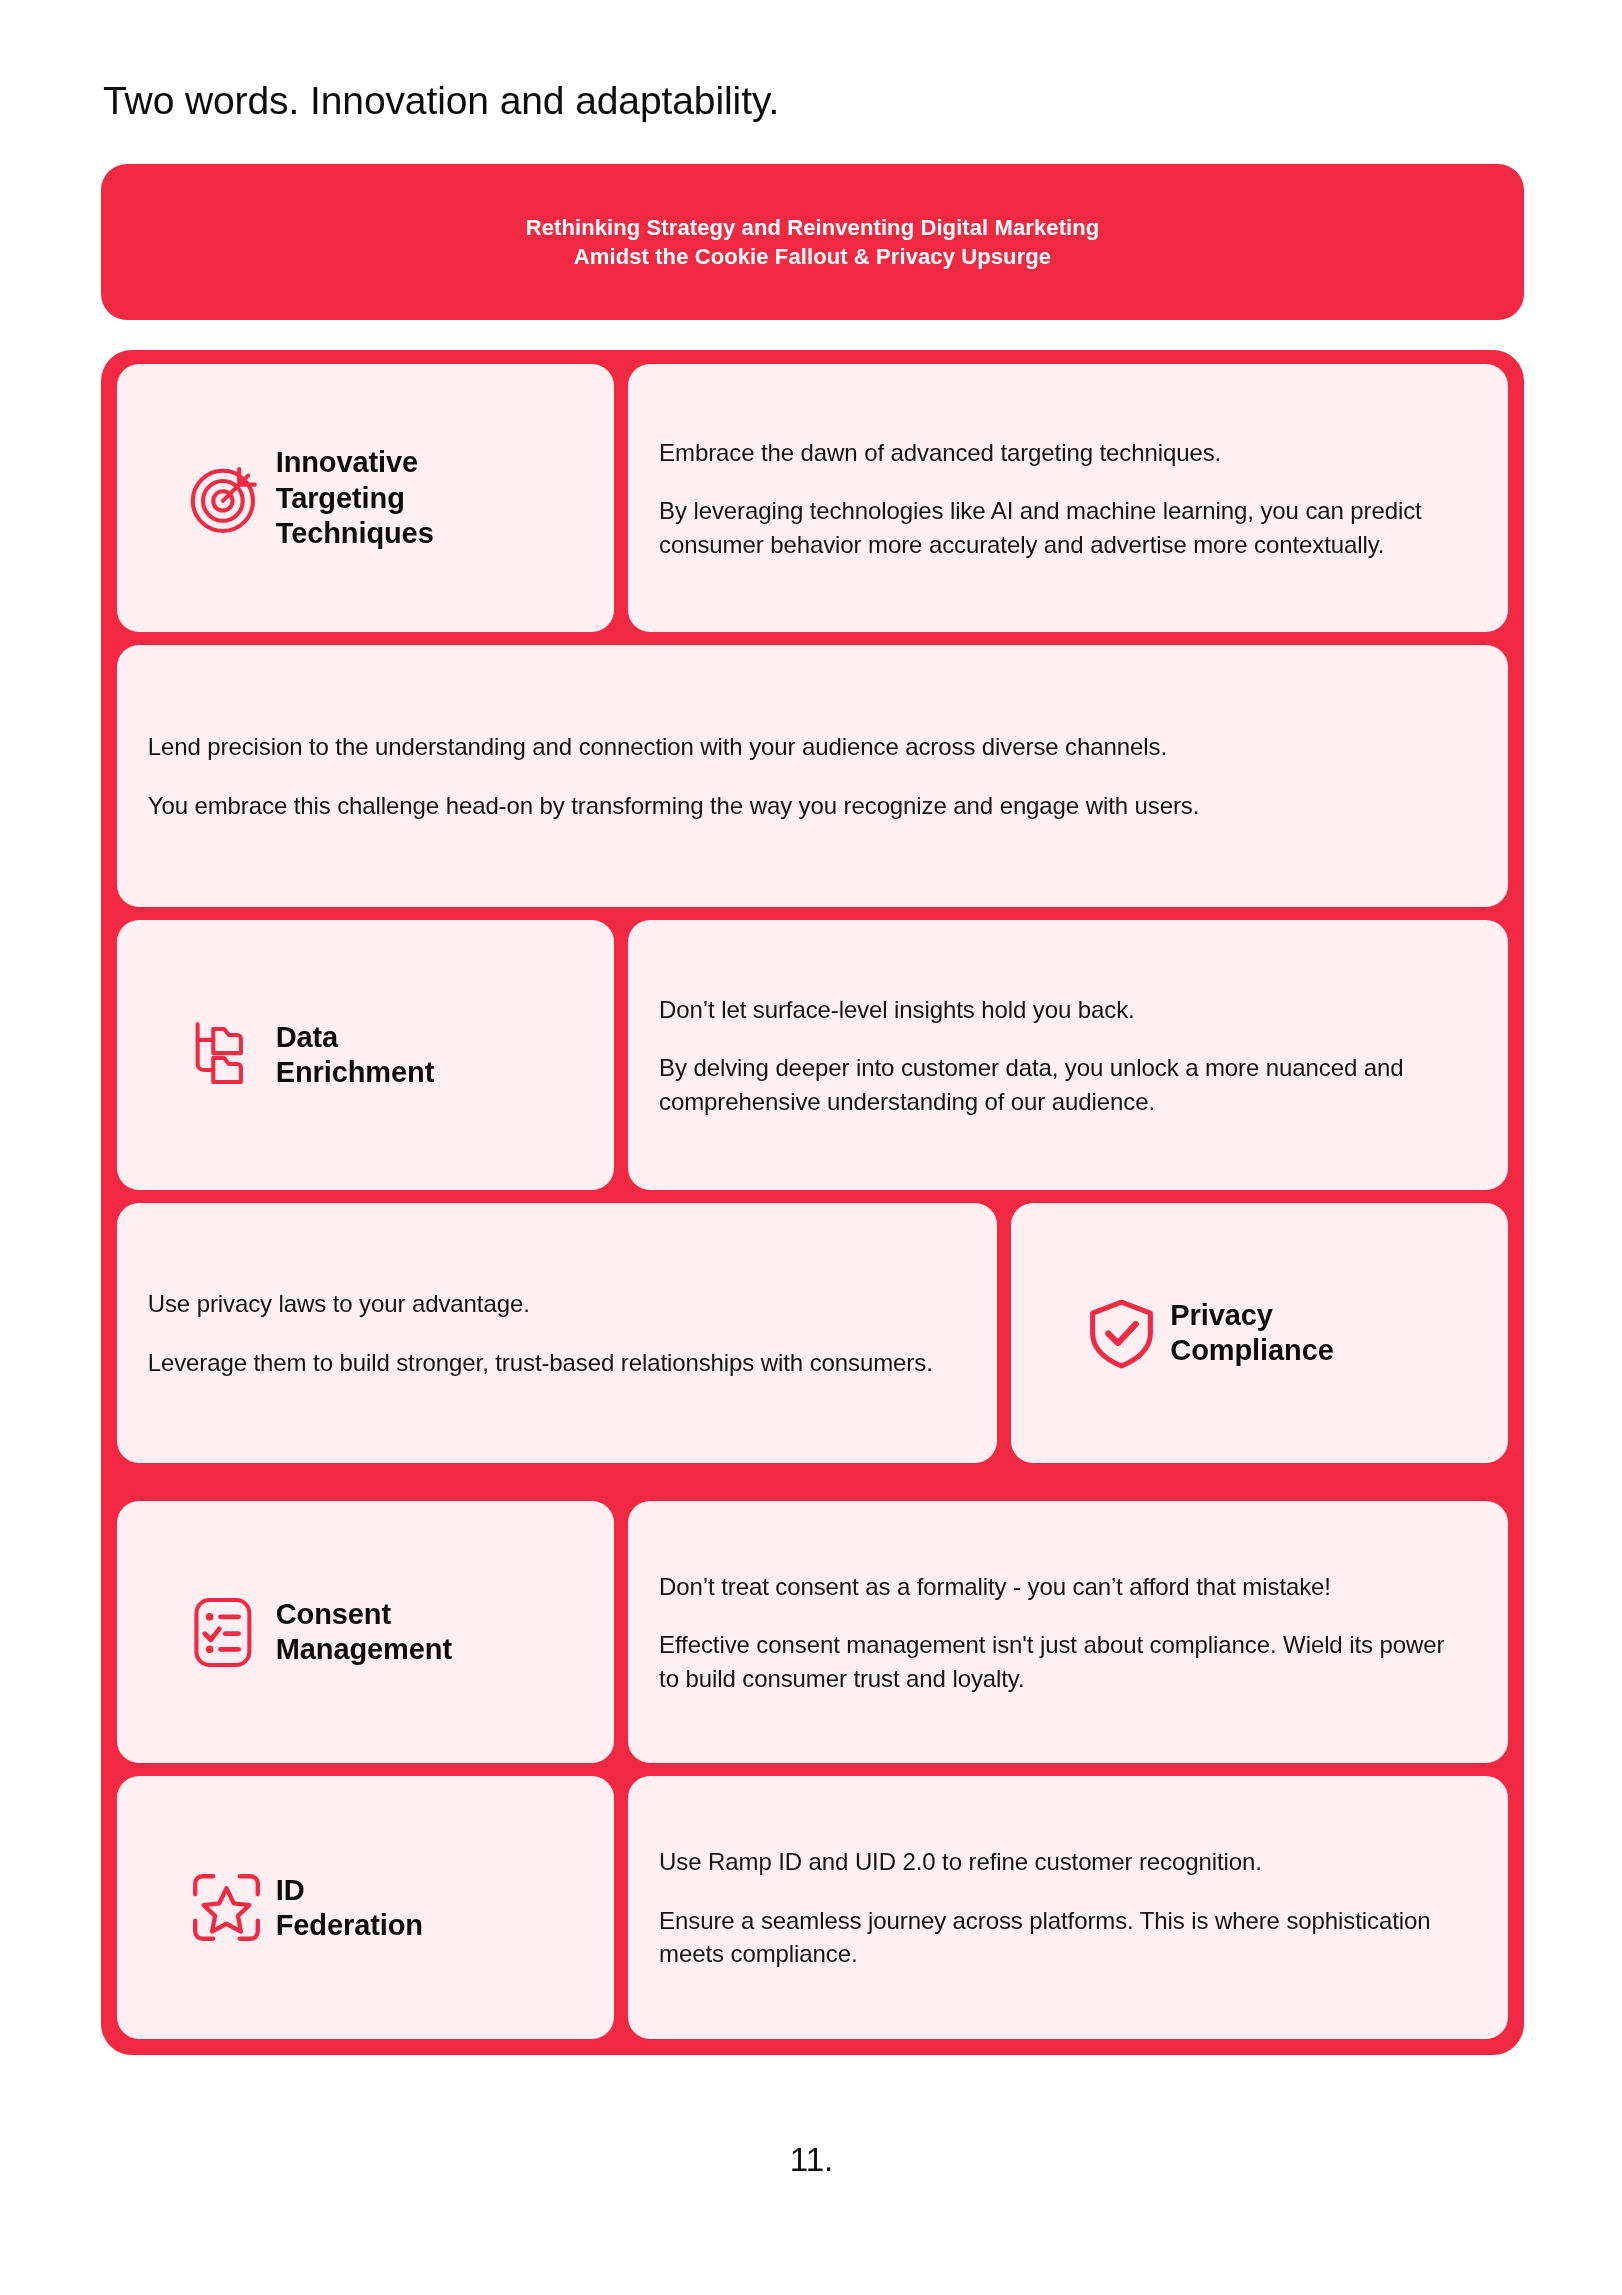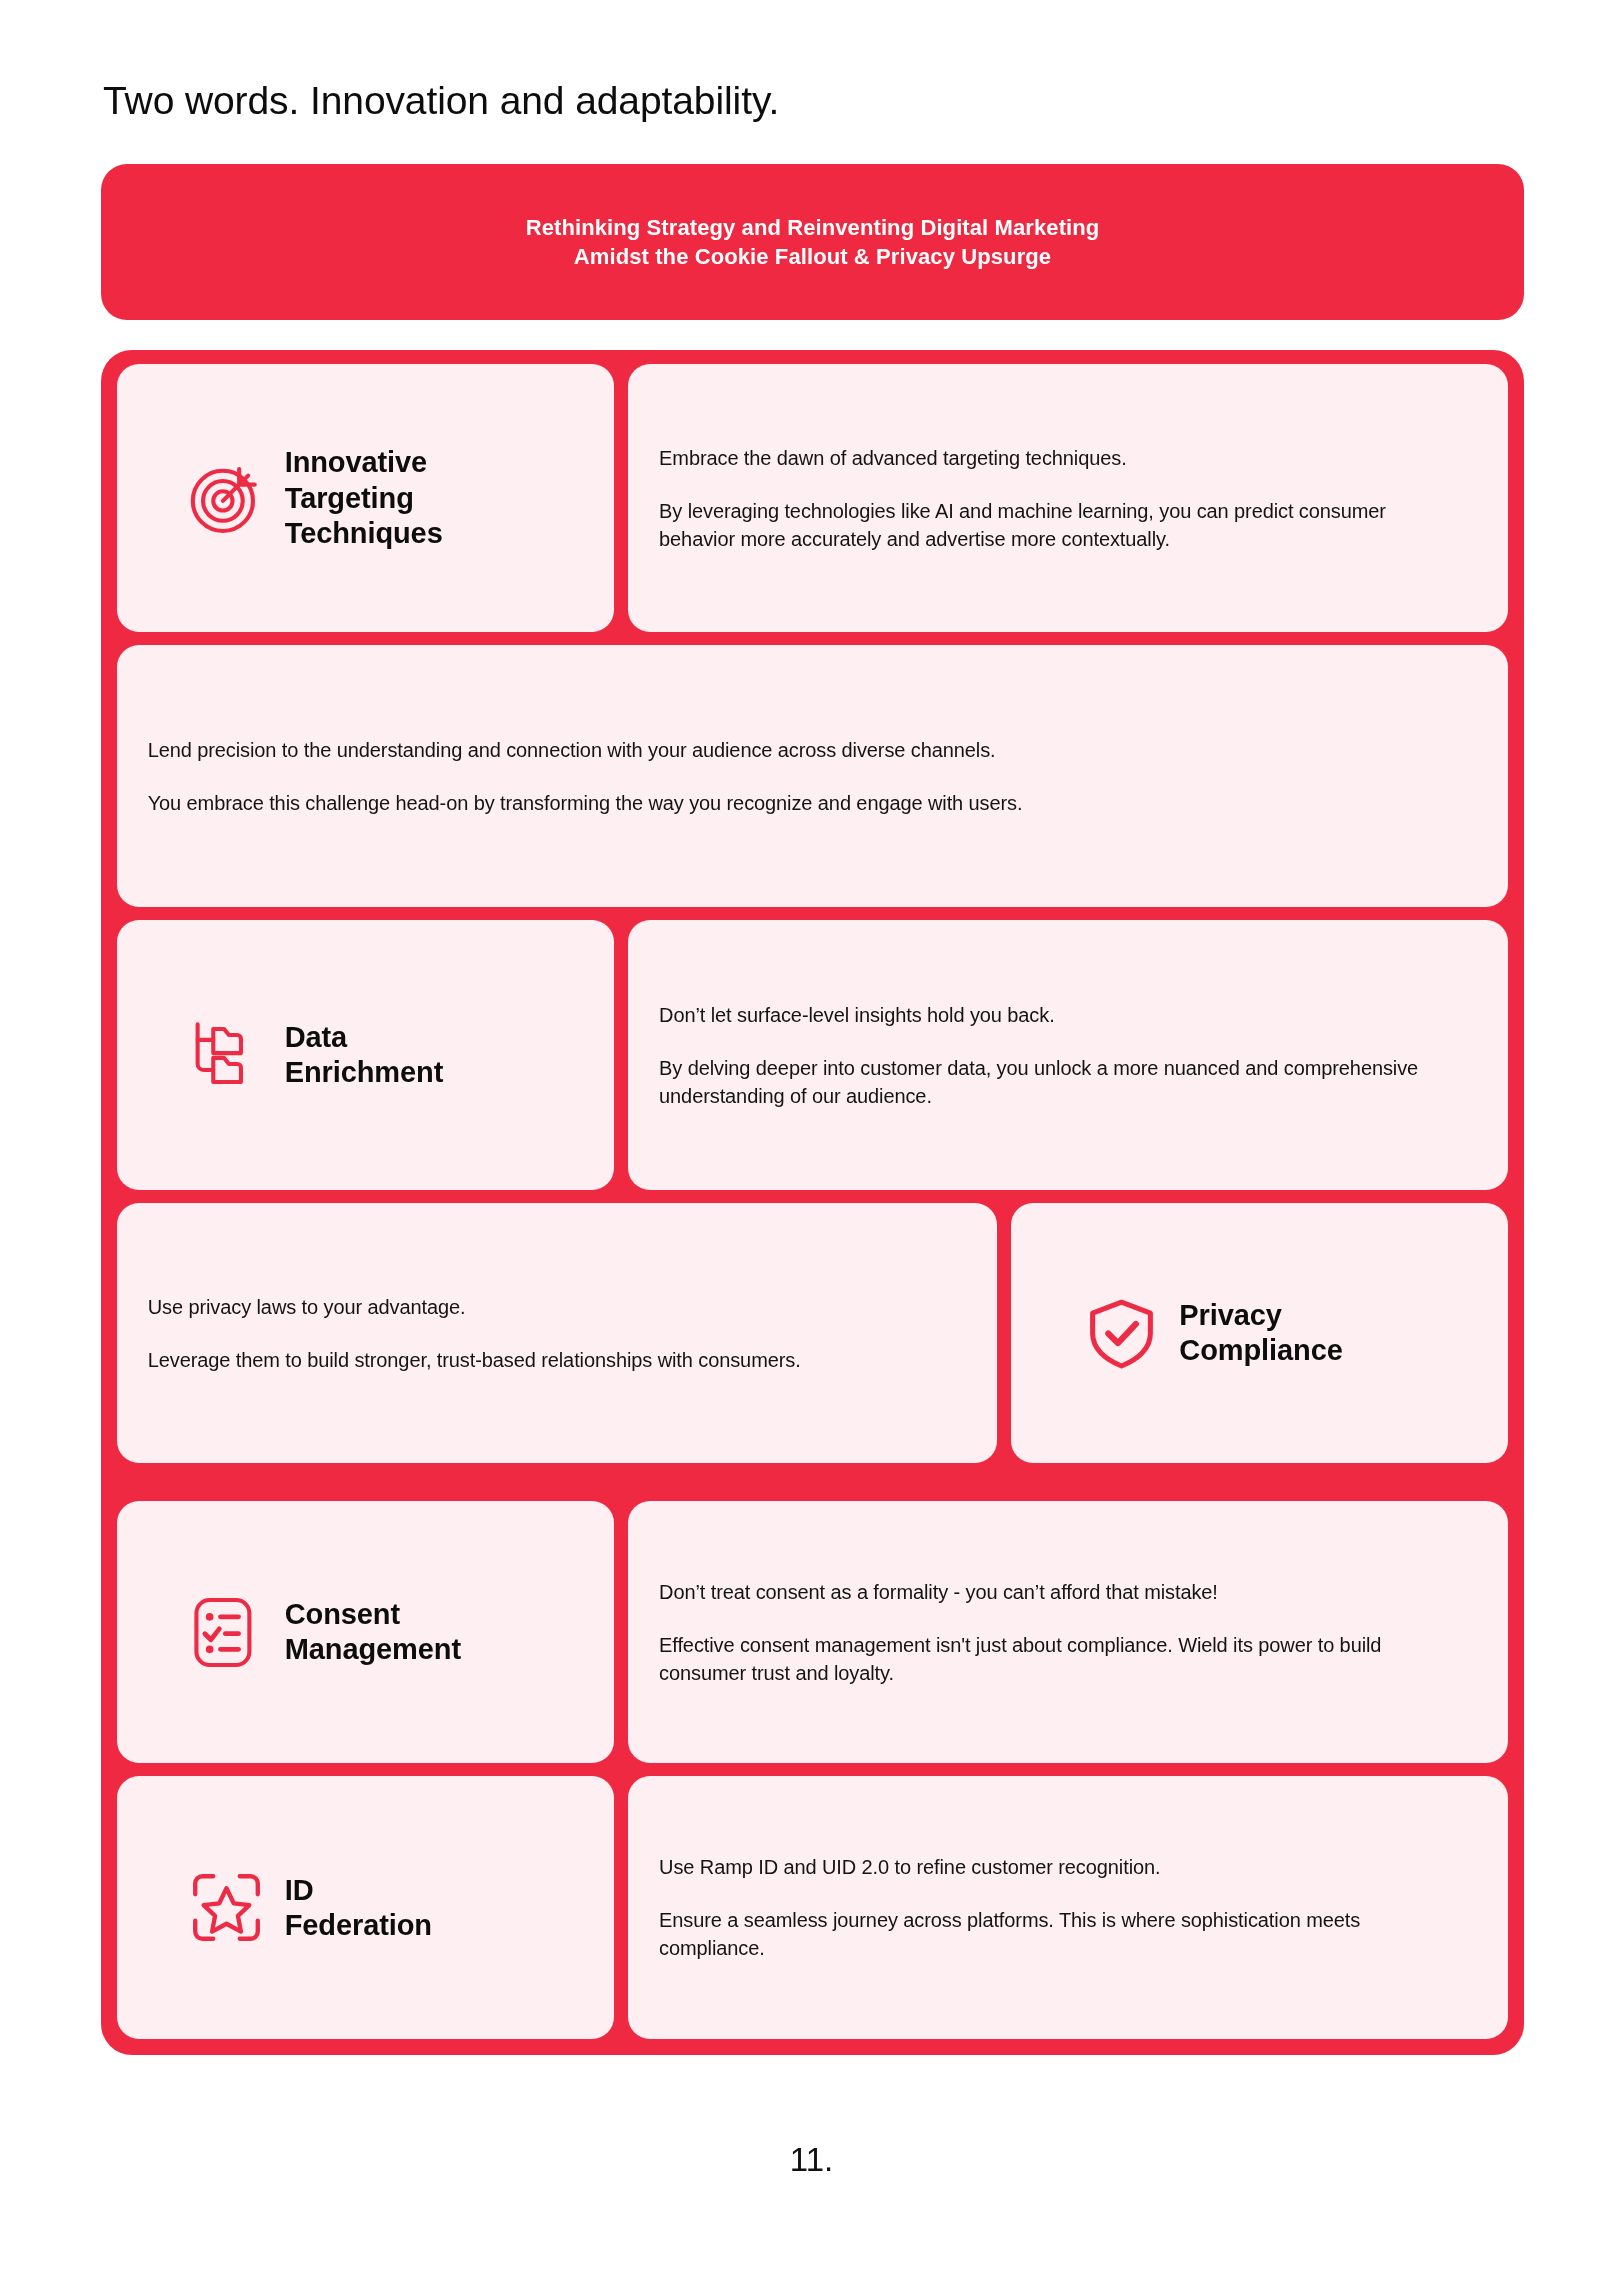--- a/index.html
+++ b/index.html
@@ -76,21 +76,21 @@
     border-radius:22px;
   }
 
   .card-left {
     width:497px;
     flex:0 0 497px;
     display:flex;
     align-items:center;
     justify-content:flex-start;
     padding:17px 19.6px 17px 68px;
-    gap:16px;
+    gap:7px;
   }
 
   .card-right {
     flex:1 1 auto;
     display:flex;
     flex-direction:column;
     justify-content:center;
     padding:30px 47px 30px 31px;
     gap:25px;
   }
@@ -116,21 +116,21 @@
   .feature-title {
     font-size:29px;
     font-weight:700;
     color:#0d0d0d;
     line-height:1.22;
     letter-spacing:-0.1px;
     white-space:pre-line;
   }
 
   .para {
-    font-size:20px;
+    font-size:24px;
     font-weight:400;
     color:#141414;
     line-height:1.40;
     letter-spacing:-0.1px;
   }
 
   
   .page-number {
     position:absolute;
     left:0; top:2141px;

